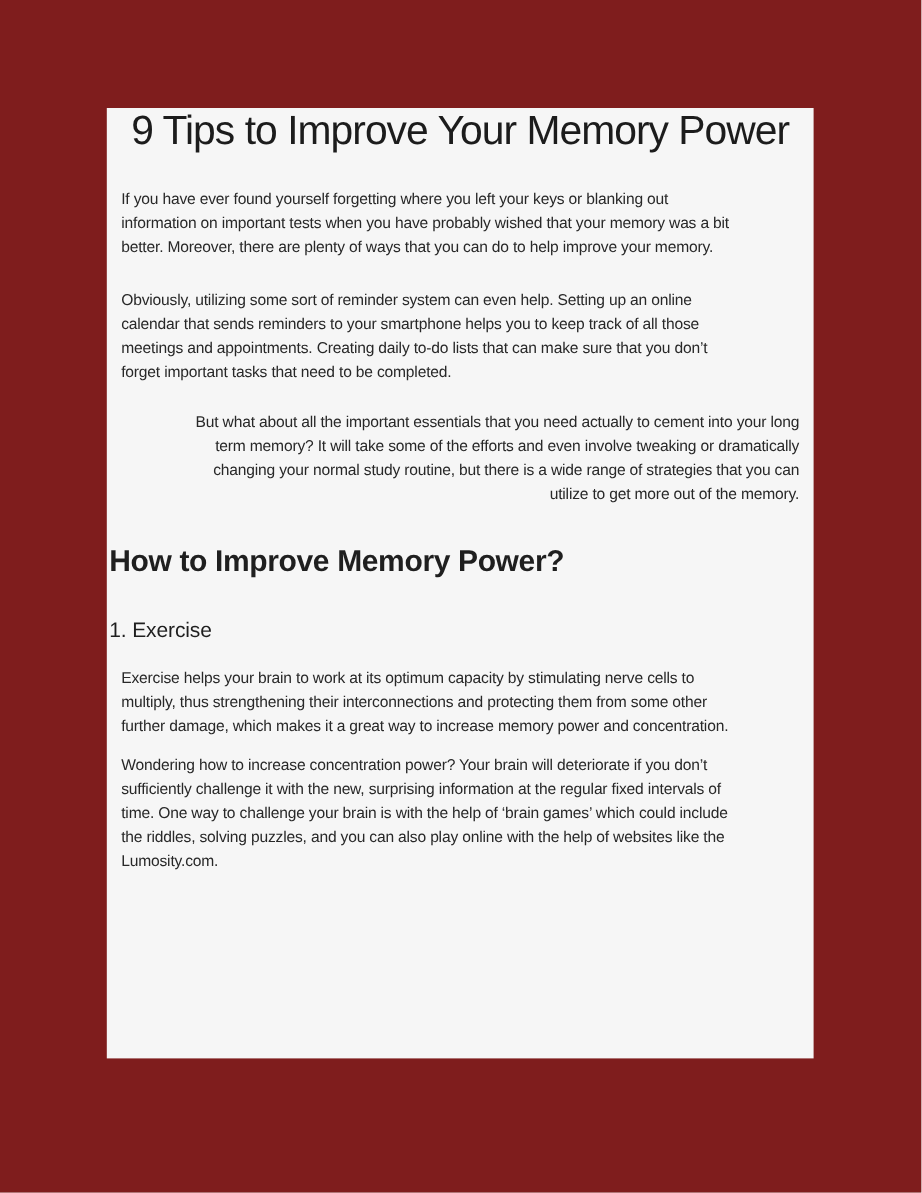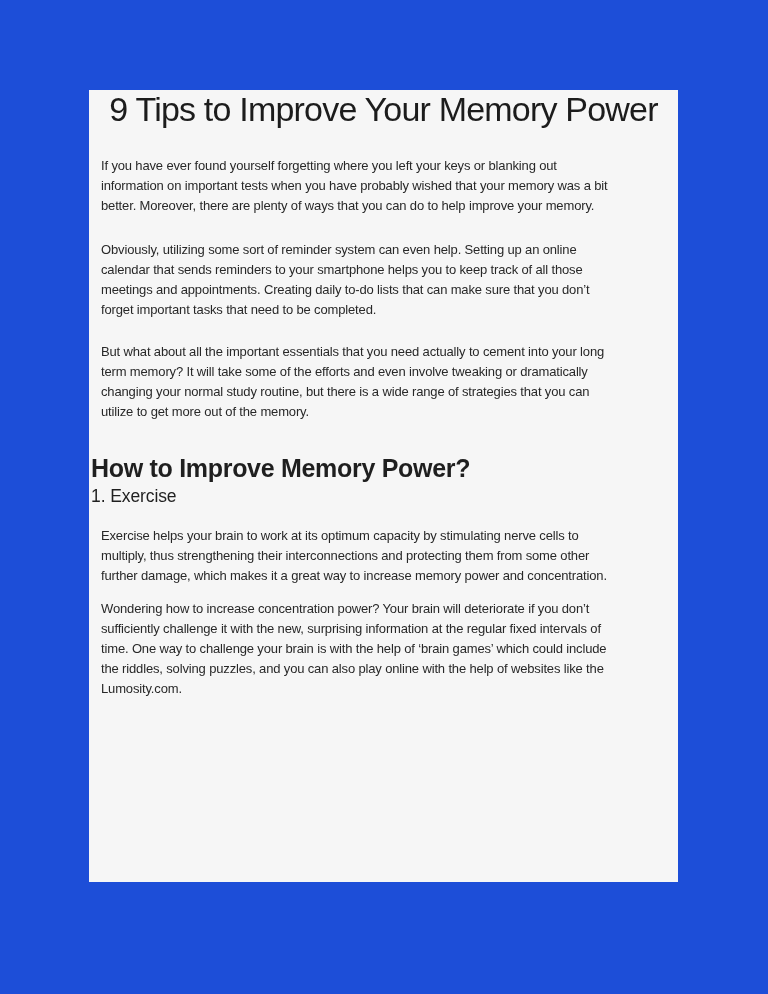--- a/index.html
+++ b/index.html
@@ -5,21 +5,21 @@
   html, body {
     margin: 0;
     padding: 0;
     background: #ffffff;
     font-family: "Liberation Sans", "DejaVu Sans", sans-serif;
   }
   .viewport {
     position: relative;
     width: 768px;
     height: 994px;
-    background: #1d4ed8;
+    background: #7f1d1d;
     overflow: hidden;
   }
   .doc-page {
     position: absolute;
     left: 89px;
     top: 90px;
     width: 589px;
     height: 792px;
     background: #f6f6f6;
     color: #242424;
@@ -56,25 +56,25 @@
   .tip-heading {
     margin: 0;
     font-size: 17.5px;
     line-height: 24px;
     font-weight: 400;
     letter-spacing: -0.1px;
     color: #1f1f1f;
   }
   .mt13 { margin-top: 13px; }
   .mt18 { margin-top: 18px; }
-  .mt22 { margin-top: 22px; }
+  .mt22 { margin-top: 22px; text-align: right; }
   .mt24 { margin-top: 24px; }
   .mt26 { margin-top: 26px; }
   .mt28 { margin-top: 28px; }
-  .mt29 { }
+  .mt29 { margin-top: 29px; }
   .mt30 { margin-top: 30px; }
 </style>
 </head>
 <body>
 
 <div class="viewport">
   <div class="doc-page">
 
     <h1 class="doc-title">9 Tips to Improve Your Memory Power</h1>
 

